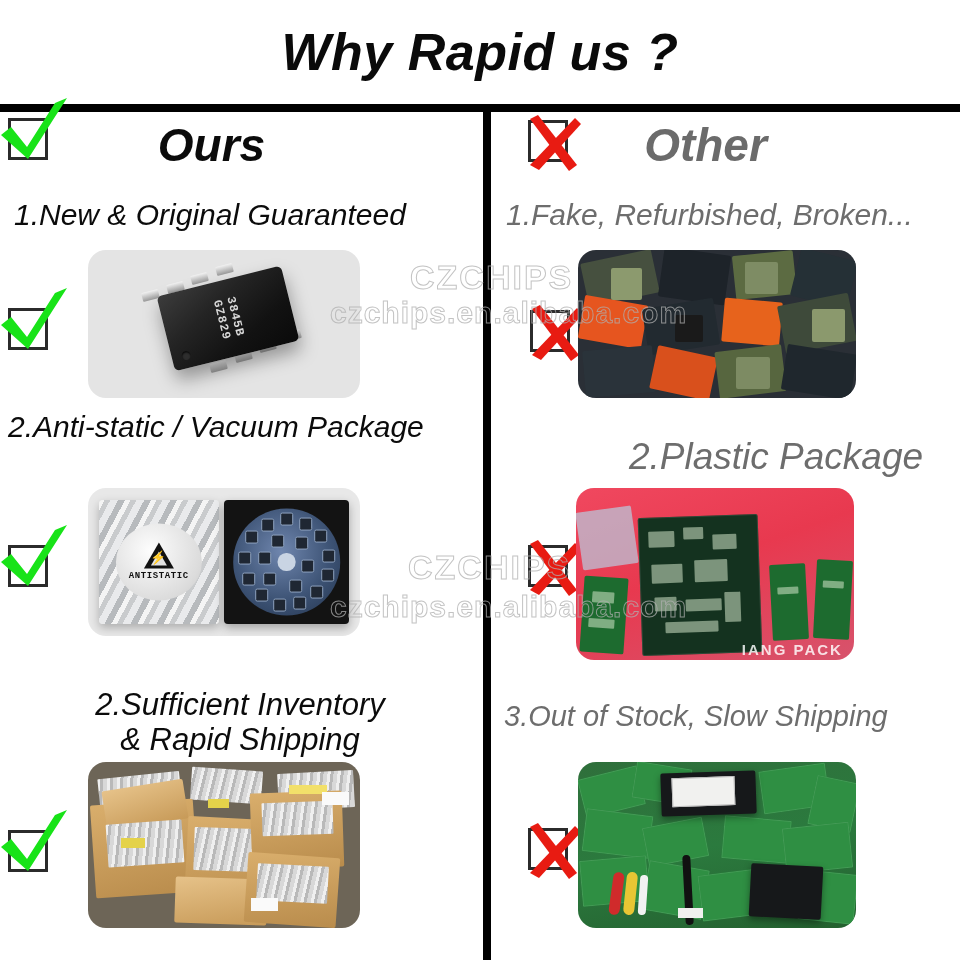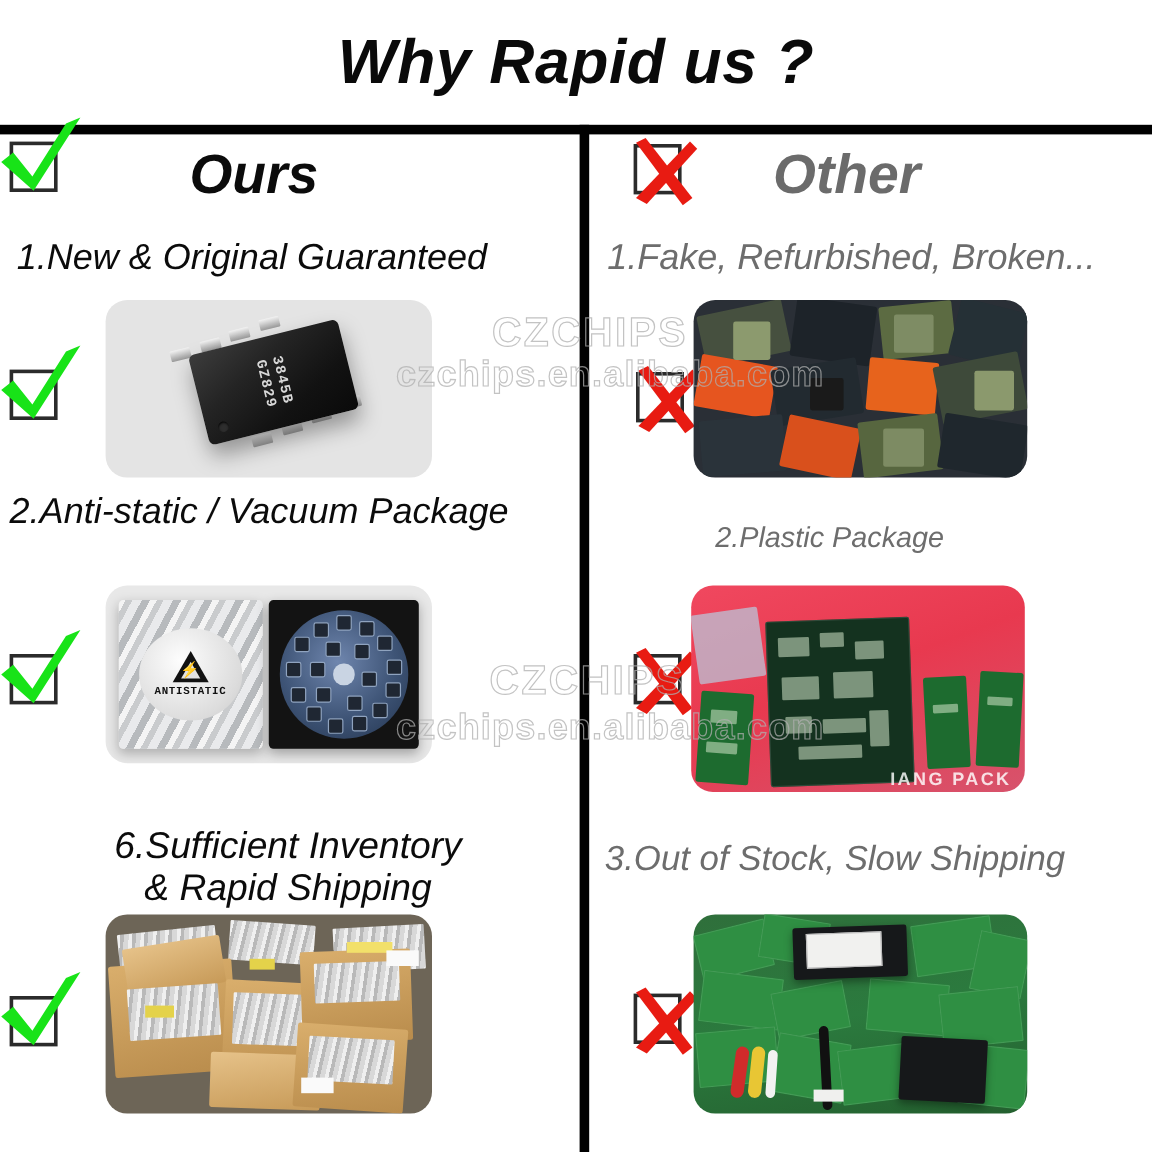--- a/index.html
+++ b/index.html
@@ -292,21 +292,21 @@
       <div class="frag" style="left:12%;top:12%;width:11%;height:22%;background:#8c9a6e;"></div>
       <div class="frag" style="left:60%;top:8%;width:12%;height:22%;background:#7e8c64;"></div>
       <div class="frag" style="left:84%;top:40%;width:12%;height:22%;background:#8b996d;"></div>
       <div class="frag" style="left:57%;top:72%;width:12%;height:22%;background:#7d8b63;"></div>
       <div class="frag" style="left:35%;top:44%;width:10%;height:18%;background:#1a1a1a;"></div>
     </div>
   </div>
 
   <div class="row-head left" style="left:8px;top:410px;width:470px;font-size:30px;">2.Anti-static / Vacuum Package</div>
 
-  <div class="row-head right" style="left:596px;top:436px;width:360px;font-size:24px;">2.Plastic Package</div>
+  <div class="row-head right" style="left:596px;top:436px;width:360px;font-size:37px;text-align:center;">2.Plastic Package</div>
 
   <div class="markbox" style="left:8px;top:545px;">
     <svg class="check" viewBox="0 0 74 74">
       <path d="M4 38 L14 30 L30 50 L58 6 L70 1 L31 62 Z" fill="#18e318"></path>
     </svg>
   </div>
   <div class="markbox" style="left:528px;top:545px;">
     <svg class="cross" viewBox="0 0 56 58">
       <path d="M5 4 L13 0 L52 50 L44 56 Z" fill="#e81b12"></path>
       <path d="M50 3 L56 9 L14 55 L5 50 Z" fill="#e81b12"></path>
@@ -373,21 +373,21 @@
       </div>
       <div class="pcb pcb-green" style="left:86%;top:42%;width:13%;height:46%;transform:rotate(3deg);">
         <div class="pcb-spec" style="left:18%;top:26%;width:60%;height:10%;"></div>
       </div>
       <div style="position:absolute;left:1%;top:12%;width:20%;height:34%;background:rgba(180,215,235,.65);border-radius:2px;transform:rotate(-8deg);"></div>
       <div class="pack-txt">IANG PACK</div>
     </div>
   </div>
 
   <div class="row-head left" style="left:0px;top:688px;width:480px;font-size:31px;text-align:center;">
-    <div>6.Sufficient Inventory</div>
+    <div>2.Sufficient Inventory</div>
     <div>&amp; Rapid Shipping</div>
   </div>
 
   <div class="row-head right" style="left:504px;top:700px;width:456px;font-size:29px;">3.Out of Stock, Slow Shipping</div>
 
   <div class="markbox" style="left:8px;top:830px;">
     <svg class="check" viewBox="0 0 74 74">
       <path d="M4 38 L14 30 L30 50 L58 6 L70 1 L31 62 Z" fill="#18e318"></path>
     </svg>
   </div>

